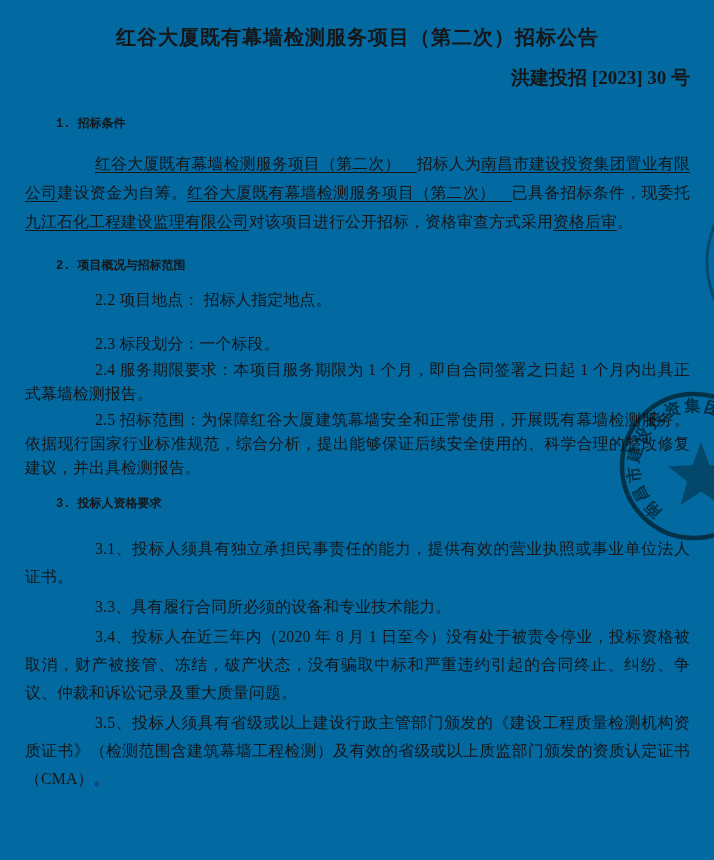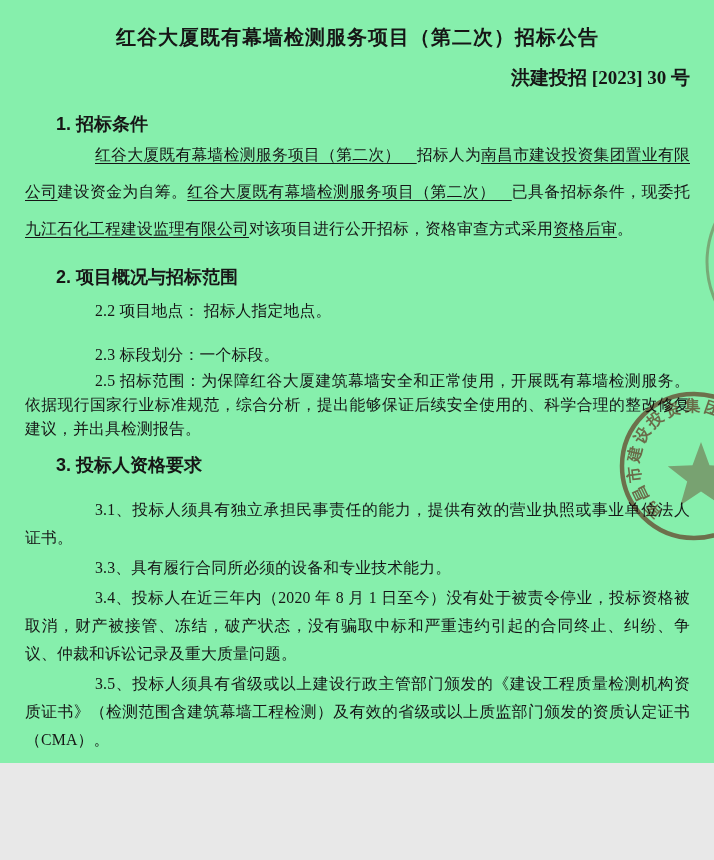--- a/index.html
+++ b/index.html
@@ -1,42 +1,42 @@
 <!DOCTYPE html>
 <html><head>
 <meta charset="utf-8">
 <style>
   html,body{margin:0;padding:0;background:#e8e8e8;}
   .page{
-    position:relative;width:714px;height:763px;background:#86efac;
+    position:relative;width:714px;height:860px;background:#0369a1;
     overflow:hidden;margin:0 auto;color:#161616;
     font-family:"Liberation Serif","DejaVu Serif",serif;
   }
   .content{position:absolute;left:25px;top:0;width:665px;}
   .doc-title{
     text-align:center;font-size:20px;font-weight:bold;line-height:26px;
     margin:24px 0 0;letter-spacing:1px;
   }
   .doc-number{
     text-align:right;font-size:19px;font-weight:bold;line-height:26px;
     margin:15px 0 0;
   }
   .section-heading{
-    font-family:Liberation Sans, sans-serif;
-    font-size:18px;font-weight:bold;line-height:24px;
+    font-family:Liberation Mono, monospace;
+    font-size:12px;font-weight:bold;line-height:24px;
     margin:0;padding-left:31px;
   }
   .h-1{margin-top:21px;}
   .h-2{margin-top:18px;}
   .h-3{margin-top:12px;}
   .para{
     font-size:15.8px;margin:0;text-align:justify;
     text-indent:70px;letter-spacing:0.2px;
   }
-  .sec1 .para{line-height:37px;}
+  .sec1 .para{line-height:29px;margin-top:13px;}
   .sec2 .para{line-height:24px;margin-top:2px;}
   .sec2 .para:nth-child(1){margin-top:10px;}
   .sec2 .para:nth-child(2){margin-top:20px;}
   .sec2 .para:nth-child(5){margin-top:1px;text-decoration:underline;}
   .sec3 .para{line-height:28px;margin-top:2px;}
   .sec3 .para:nth-child(1){margin-top:19px;}
   .sec3 .para:nth-child(6){margin-top:4px;}
   .u{text-decoration:underline;text-underline-offset:3px;text-decoration-thickness:1px;}
   .seal-layer{
     position:absolute;left:0;top:0;width:714px;height:860px;
@@ -61,20 +61,21 @@
       <div class="sec1">
           <p class="para"><span class="u">红谷大厦既有幕墙检测服务项目（第二次）　</span><span>招标人为</span><span class="u">南昌市建设投资集团置业有限公司</span><span>建设资金为自筹。</span><span class="u">红谷大厦既有幕墙检测服务项目（第二次）　</span><span>已具备招标条件，现委托</span><span class="u">九江石化工程建设监理有限公司</span><span>对该项目进行公开招标，资格审查方式采用</span><span class="u">资格后审</span><span>。</span></p>
         </div>
     </section>
 
     <section>
       <h2 class="section-heading h-2">2. 项目概况与招标范围</h2>
       <div class="sec2">
           <p class="para"><span>2.2 项目地点： 招标人指定地点。</span></p>
           <p class="para"><span>2.3 标段划分：一个标段。</span></p>
+          <p class="para"><span>2.4 服务期限要求：本项目服务期限为 1 个月，即自合同签署之日起 1 个月内出具正式幕墙检测报告。</span></p>
           <p class="para"><span>2.5 招标范围：为保障红谷大厦建筑幕墙安全和正常使用，开展既有幕墙检测服务。依据现行国家行业标准规范，综合分析，提出能够保证后续安全使用的、科学合理的整改修复建议，并出具检测报告。</span></p>
         </div>
     </section>
 
     <section>
       <h2 class="section-heading h-3">3. 投标人资格要求</h2>
       <div class="sec3">
           <p class="para"><span>3.1、投标人须具有独立承担民事责任的能力，提供有效的营业执照或事业单位法人证书。</span></p>
           <p class="para"><span>3.3、具有履行合同所必须的设备和专业技术能力。</span></p>
           <p class="para"><span>3.4、投标人在近三年内（2020 年 8 月 1 日至今）没有处于被责令停业，投标资格被取消，财产被接管、冻结，破产状态，没有骗取中标和严重违约引起的合同终止、纠纷、争议、仲裁和诉讼记录及重大质量问题。</span></p>

